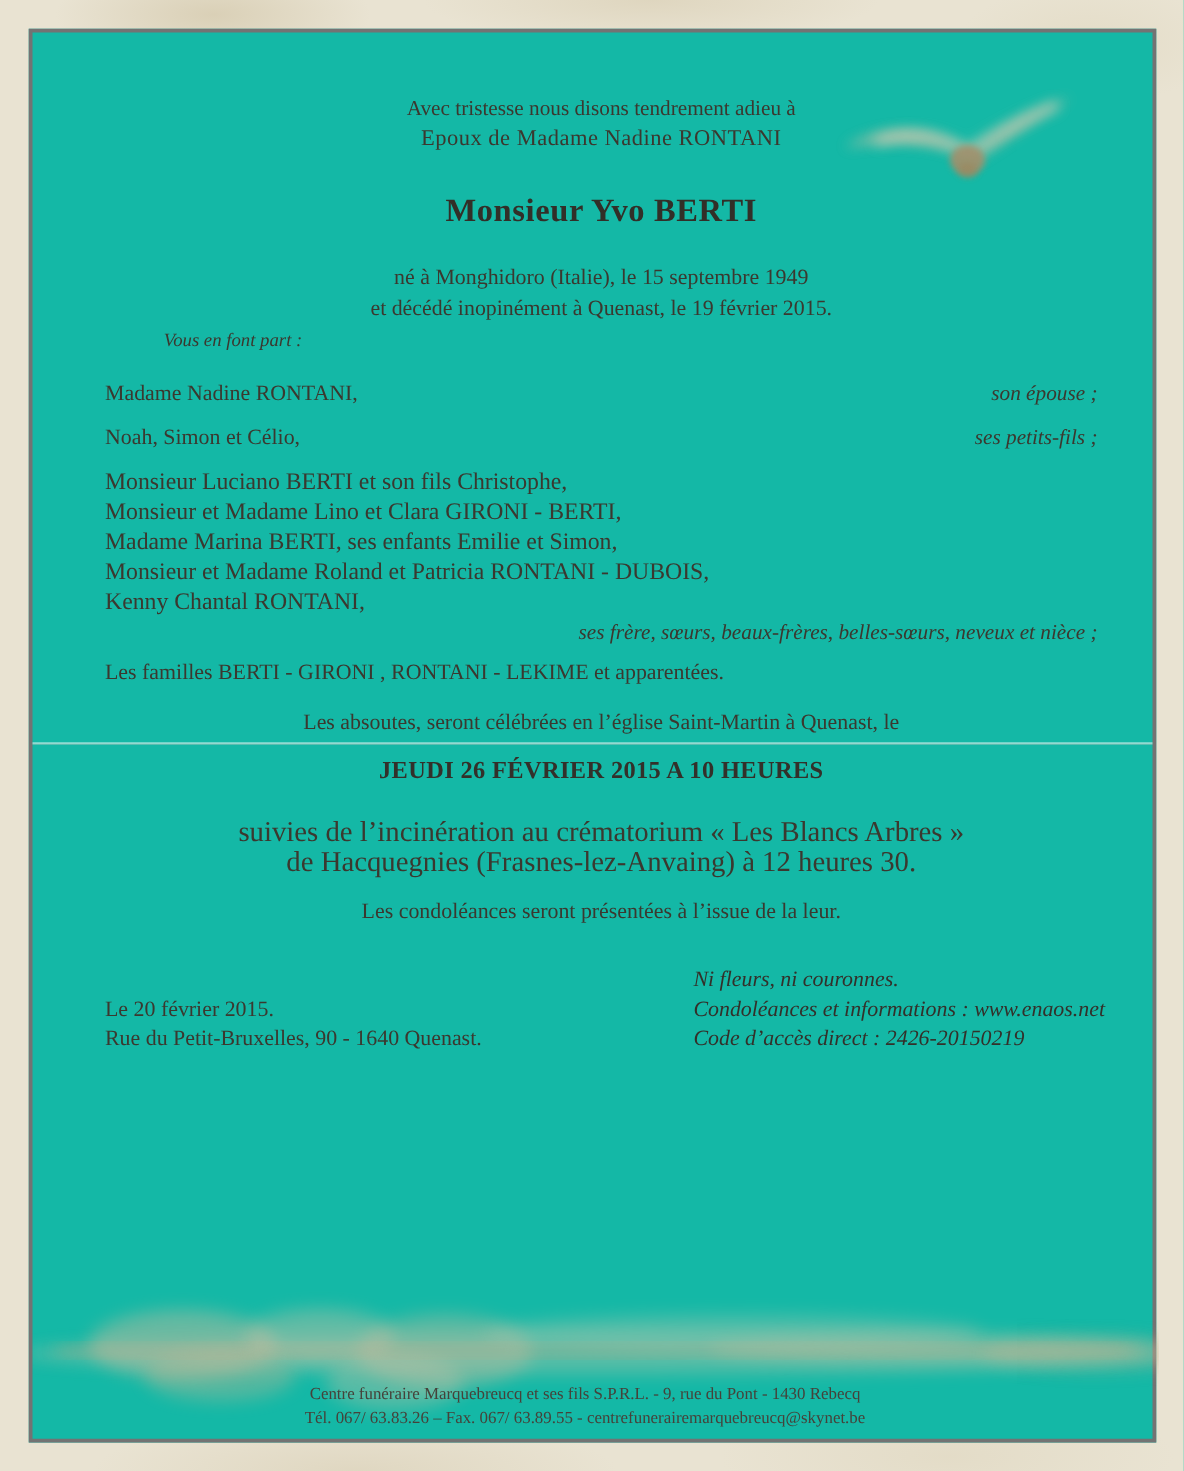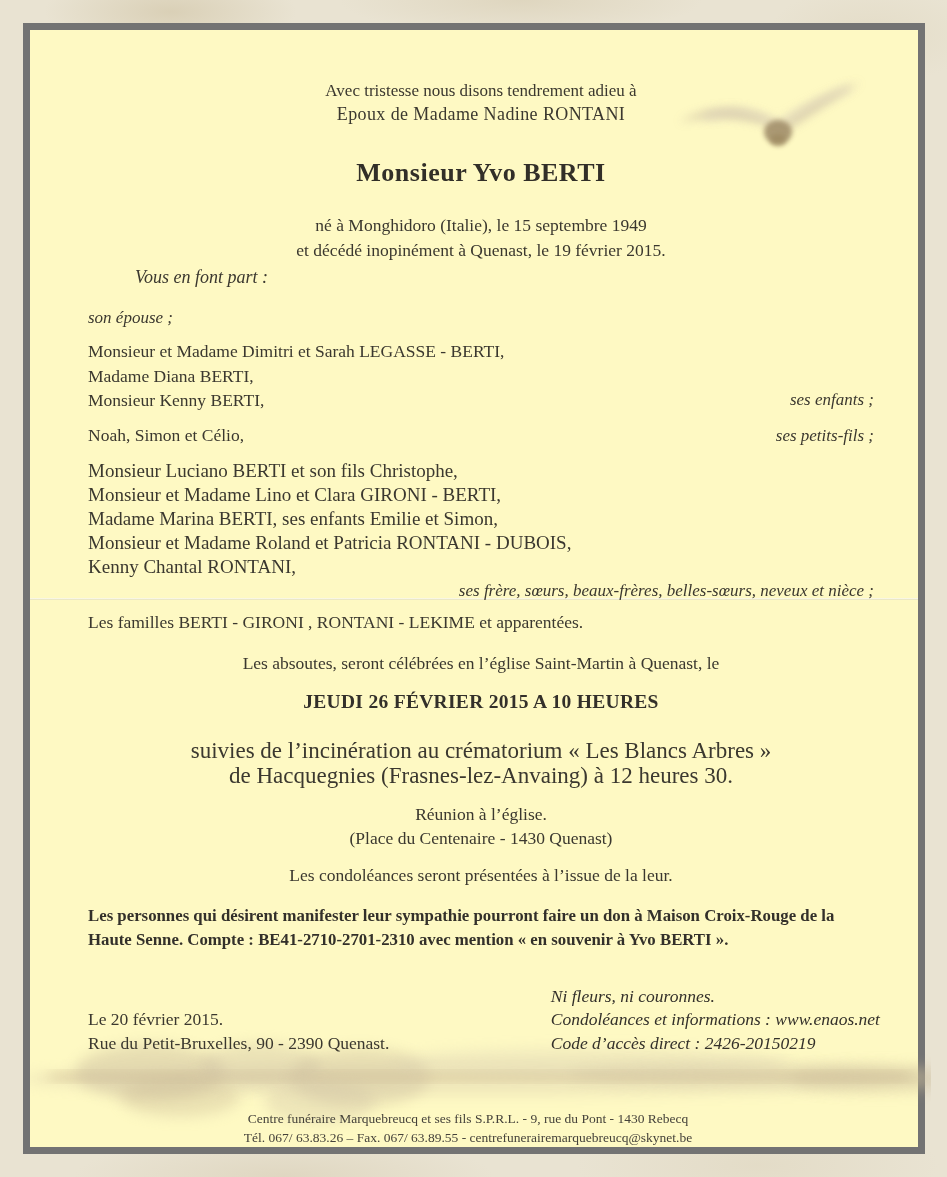--- a/index.html
+++ b/index.html
@@ -10,35 +10,35 @@
       radial-gradient(ellipse 180px 60px at 18% 1%, rgba(205,192,160,.55), rgba(205,192,160,0) 70%),
       radial-gradient(ellipse 260px 50px at 55% 0%, rgba(210,198,168,.45), rgba(210,198,168,0) 70%),
       radial-gradient(ellipse 150px 70px at 92% 3%, rgba(222,213,188,.5), rgba(222,213,188,0) 70%),
       radial-gradient(ellipse 300px 60px at 30% 100%, rgba(214,203,176,.5), rgba(214,203,176,0) 70%),
       radial-gradient(ellipse 260px 70px at 80% 99%, rgba(220,211,186,.45), rgba(220,211,186,0) 70%);
     font-family:"Liberation Serif","DejaVu Serif",serif;
     color:#3b382f;
   }
   .card{
     position:absolute;left:23px;top:23px;right:22px;bottom:23px;
-    background:#fef9c3;
-    border:7px solid #737373;
+    background:#14b8a6;
+    border:3px solid #737373;
     box-sizing:border-box;
   }
   .content{
     position:relative;
     padding:50px 44px 0 58px;
     z-index:3;
   }
   .center{text-align:center;}
   .intro{font-size:17px;line-height:22px;}
   .title{font-size:26px;line-height:30px;font-weight:bold;margin-top:32px;letter-spacing:.5px;color:#322f28;}
   .subtitle{font-size:18px;line-height:24px;letter-spacing:.4px;}
   .birth{font-size:17.5px;line-height:24.5px;margin-top:25px;}
-  .vous{font-size:18px;line-height:24.5px;font-style:italic;margin-top:3px;padding-left:47px;}
+  .vous{font-size:15px;line-height:24.5px;font-style:italic;margin-top:3px;padding-left:47px;}
   .row{display:flex;justify-content:space-between;align-items:baseline;font-size:17.5px;line-height:24.5px;}
   .row.wife{margin-top:16px;}
   .grouprow{display:flex;justify-content:space-between;align-items:flex-end;font-size:17.5px;line-height:24.5px;}
   .grouprow.children{margin-top:9px;}
   .row.grandchildren{margin-top:10px;}
   .names5{font-size:19px;line-height:24px;margin-top:11px;}
   .relation{font-style:italic;font-size:17px;white-space:nowrap;}
   .relation-line{font-style:italic;font-size:17px;line-height:23px;text-align:right;}
   .families{font-size:17.5px;line-height:24.5px;margin-top:8px;}
   .absoutes{font-size:17.5px;line-height:24.5px;margin-top:16px;}
@@ -110,31 +110,24 @@
     <div class="center title">Monsieur Yvo BERTI</div>
 
     <div class="center birth">
       <div>né à Monghidoro (Italie), le 15 septembre 1949</div>
       <div>et décédé inopinément à Quenast, le 19 février 2015.</div>
     </div>
 
     <div class="vous">Vous en font part :</div>
 
     <div class="row wife">
+      <span>Madame Nadine RONTANI,</span>
       <span class="relation">son épouse ;</span>
     </div>
 
-    <div class="grouprow children">
-      <div>
-        <div>Monsieur et Madame Dimitri et Sarah LEGASSE - BERTI,</div>
-        <div>Madame Diana BERTI,</div>
-        <div>Monsieur Kenny BERTI,</div>
-      </div>
-      <div class="relation">ses enfants ;</div>
-    </div>
 
     <div class="row grandchildren">
       <span>Noah, Simon et Célio,</span>
       <span class="relation">ses petits-fils ;</span>
     </div>
 
     <div class="names5">
       <div>Monsieur Luciano BERTI et son fils Christophe,</div>
       <div>Monsieur et Madame Lino et Clara GIRONI - BERTI,</div>
       <div>Madame Marina BERTI, ses enfants Emilie et Simon,</div>
@@ -148,36 +141,28 @@
 
     <div class="center absoutes">Les absoutes, seront célébrées en l’église Saint-Martin à Quenast, le</div>
 
     <div class="center jeudi">JEUDI 26 FÉVRIER 2015 A 10 HEURES</div>
 
     <div class="center cremation">
       <div>suivies de l’incinération au crématorium « Les Blancs Arbres »</div>
       <div>de Hacquegnies (Frasnes-lez-Anvaing) à 12 heures 30.</div>
     </div>
 
-    <div class="center reunion">
-      <div>Réunion à l’église.</div>
-      <div>(Place du Centenaire - 1430 Quenast)</div>
-    </div>
 
     <div class="center condoleances">Les condoléances seront présentées à l’issue de la leur.</div>
 
-    <div class="donation">
-      <div>Les personnes qui désirent manifester leur sympathie pourront faire un don à Maison Croix-Rouge de la</div>
-      <div>Haute Senne. Compte : BE41-2710-2701-2310 avec mention « en souvenir à Yvo BERTI ».</div>
-    </div>
 
     <div class="closing">
       <div class="closing-left">
         <div>Le 20 février 2015.</div>
-        <div>Rue du Petit-Bruxelles, 90 - 2390 Quenast.</div>
+        <div>Rue du Petit-Bruxelles, 90 - 1640 Quenast.</div>
       </div>
       <div class="closing-right">
         <div>Ni fleurs, ni couronnes.</div>
         <div>Condoléances et informations : www.enaos.net</div>
         <div>Code d’accès direct : 2426-20150219</div>
       </div>
     </div>
 
   </div>
 

